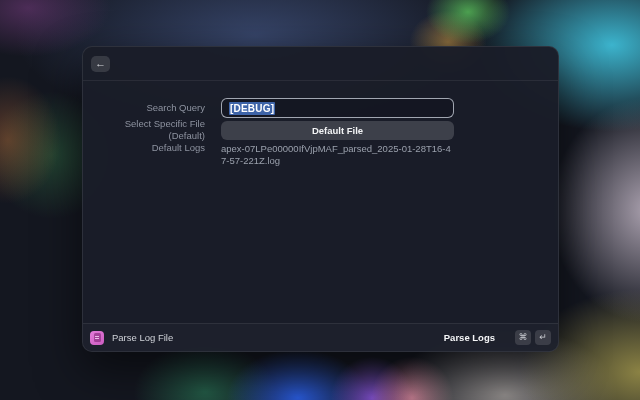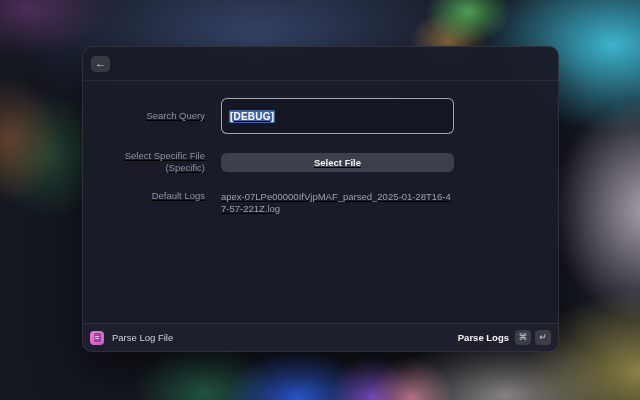--- a/index.html
+++ b/index.html
@@ -38,28 +38,28 @@
   }
   .back-btn {
     width:19px; height:16px; border-radius:5px;
     background:rgba(255,255,255,0.13);
     color:#d8dade; font-size:11px; line-height:15px; text-align:center;
     cursor:default; user-select:none;
   }
   .win-body { flex:1 1 auto; padding-top:17px; }
   .form-row {
     display:grid; grid-template-columns:106px 233px; column-gap:16px;
-    padding-left:16px; margin-bottom:16px; align-items:center;text-decoration:underline;
+    padding-left:16px; align-items:center;
   }
   .form-row.top-align { align-items:start; }
   .field-label {
     color:#8e93a0; font-size:9.5px; text-align:right; line-height:12px;
   }
   .text-input {
-    height:36px; border-radius:6px;
+    height:20px; border-radius:6px;
     border:1px solid rgba(198,203,214,0.8);
     background:rgba(16,19,30,0.55);
     display:flex; align-items:center; padding:0 7px;
     font-size:10px; color:#ffffff;
   }
   .selected-text {
     background:#3e64a8; color:#ffffff; font-weight:bold;
     padding:1px 1px; border-radius:1px; letter-spacing:0.2px;
   }
   .select-file-btn {
@@ -92,21 +92,21 @@
     position:relative;
   }
   .app-icon .doc::before, .app-icon .doc::after {
     content:""; position:absolute; left:1.5px; right:1.5px; height:1px;
     background:rgba(255,220,252,0.8);
   }
   .app-icon .doc::before { top:2.5px; }
   .app-icon .doc::after { top:5px; }
   .footer-title { color:#cfd2d8; font-size:9.5px; }
   .footer-right { margin-left:auto; display:flex; align-items:center; gap:4px; }
-  .action-label { color:#f5f6f8; font-size:9.5px; font-weight:bold; margin-right:2px; }
+  .action-label { color:#f5f6f8; font-size:9.5px; font-weight:bold; margin-right:16px; }
   .keycap {
     width:16px; height:15px; border-radius:4px;
     background:rgba(255,255,255,0.13);
     color:#c9cbd1; font-size:9px; line-height:15px; text-align:center;
   }
 </style>
 </head>
 <body>
 
 <div class="window">
@@ -122,23 +122,23 @@
     <div class="form-row">
       <div class="field-label">Search Query</div>
       <div class="text-input">
         <span class="selected-text">[DEBUG]</span>
       </div>
     </div>
 
     <div class="form-row">
       <div class="field-label">
         <div>Select Specific File</div>
-        <div>(Specific)</div>
+        <div>(Default)</div>
       </div>
-      <button class="select-file-btn">Select File</button>
+      <button class="select-file-btn">Default File</button>
     </div>
 
     <div class="form-row top-align">
       <div class="field-label">Default Logs</div>
       <div class="default-file-value">apex-07LPe00000IfVjpMAF_parsed_2025-01-28T16-47-57-221Z.log</div>
     </div>
 
   </div>
 
   <div class="win-footer">

